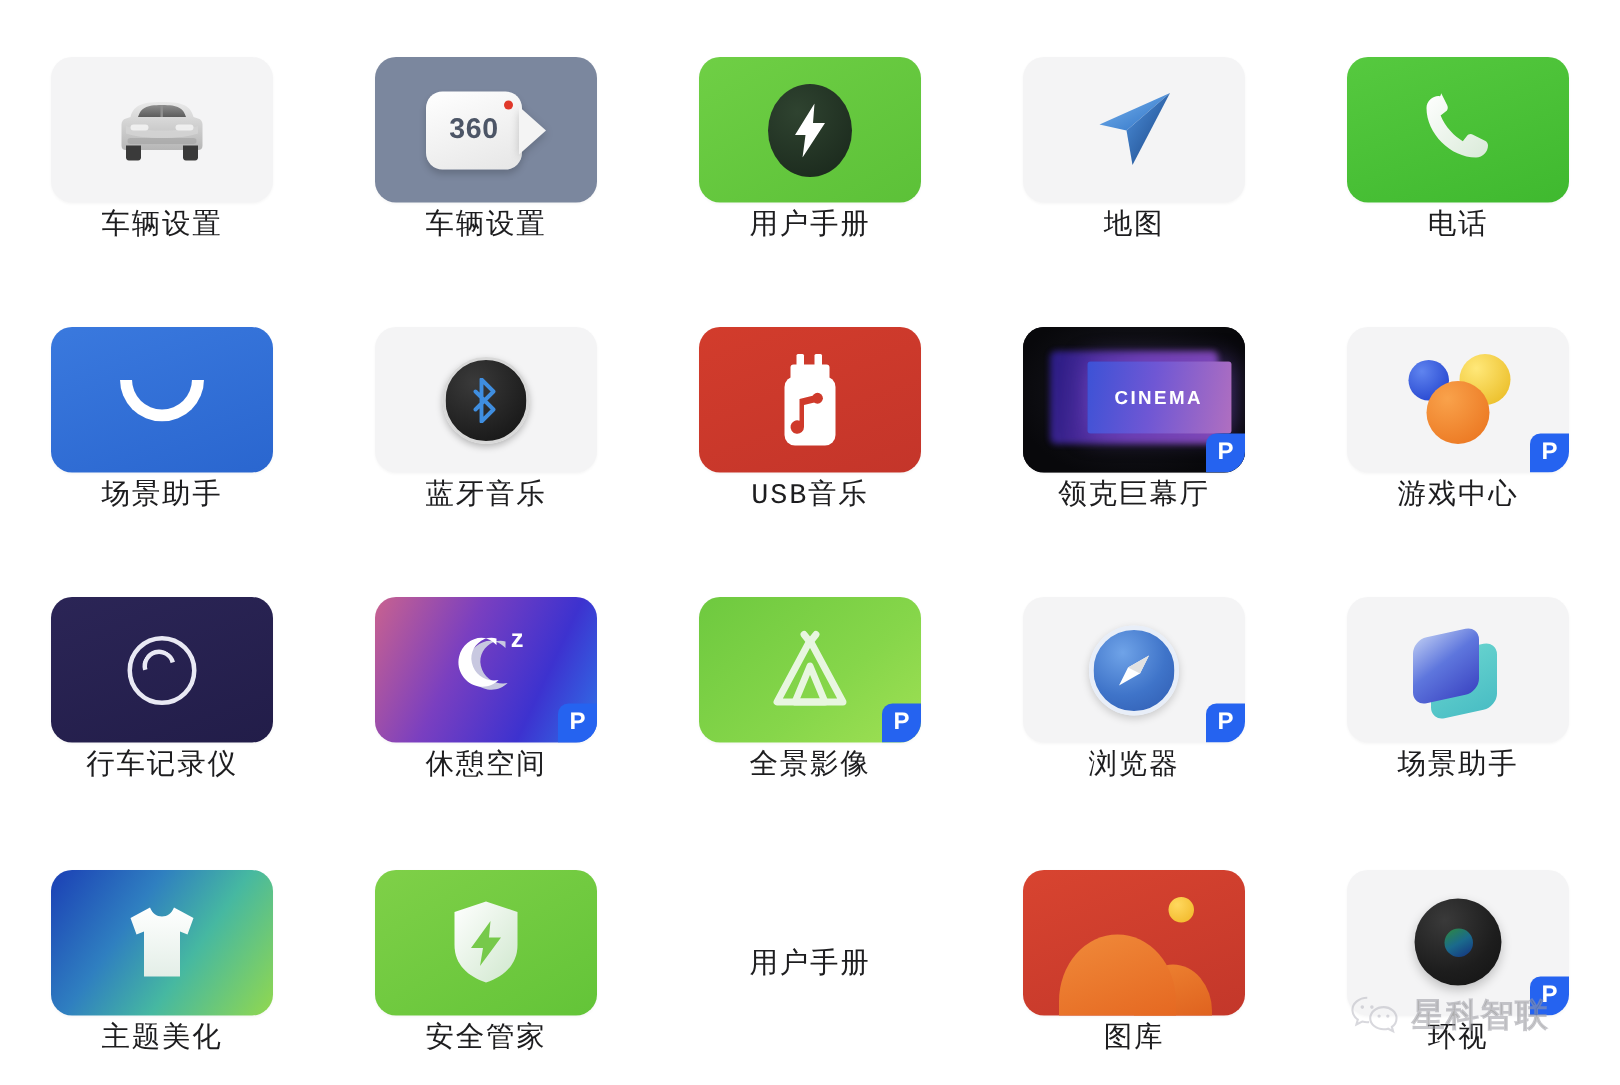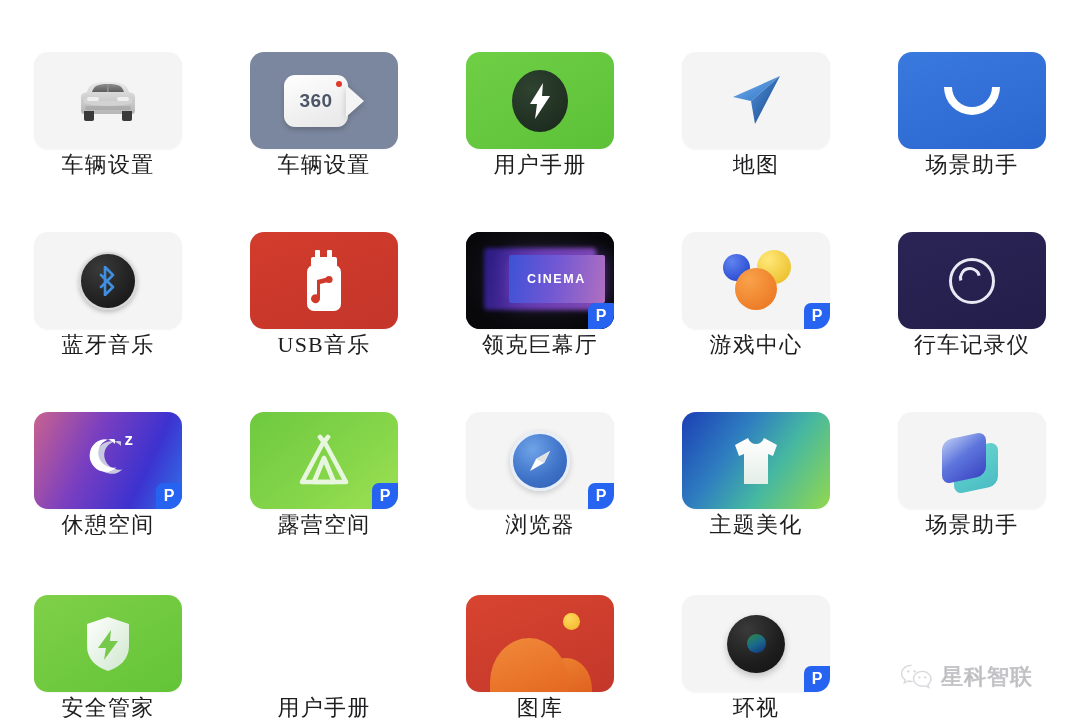--- a/index.html
+++ b/index.html
@@ -23,44 +23,44 @@
     display: grid;
     grid-template-columns: repeat(5, 216px);
     grid-template-rows: 180px 180px 180px 183px;
     align-content: start;
   }
 
   .app-cell {
     display: flex;
     flex-direction: column;
     align-items: center;
-    justify-content: flex-end;
+    justify-content: center;
     padding-top: 20px;
     box-sizing: border-box;
   }
 
   .tile {
     position: relative;
     width: 148px;
     height: 97px;
     border-radius: 14px;
     overflow: hidden;
     display: flex;
     align-items: center;
     justify-content: center;
     box-shadow: 0 1px 2px rgba(0,0,0,0.04);
   }
 
   .app-label {
     margin-top: 1px;
-    font-size: 22px;
+    font-size: 19px;
     color: #1d1d1f;
     letter-spacing: 1.2px;
     white-space: nowrap;
-    font-family: Liberation Serif, serif;
+    font-family: Liberation Mono, monospace;
   }
 
   
   .p-badge {
     position: absolute;
     right: 0;
     bottom: 0;
     width: 26px;
     height: 26px;
     background: #2563f0;
@@ -357,20 +357,34 @@
               <stop offset="1" stop-color="#17407f"></stop>
           </linearGradient>
         </defs>
         <path d="M55 5 8 26l18 4z" fill="url(#navG)"></path>
         <path d="M55 5 26 30l4 23z" fill="url(#navG2)"></path>
       </svg>
       </div>
       <div class="app-label">地图</div>
     </div>
     <div class="app-cell">
+      <div class="tile bg-greenphone">
+        <svg width="52" height="52" viewBox="0 0 52 52">
+        <defs>
+          <linearGradient id="phG" x1="0" y1="0" x2="1" y2="1">
+            <stop offset="0" stop-color="#ffffff"></stop>
+              <stop offset="1" stop-color="#d9ead8"></stop>
+          </linearGradient>
+        </defs>
+        <path d="M13 3c-4 0-8 3.5-8 8 0 17 16 33 33 33 4.5 0 8-4 8-8 0-1.5-.8-2.6-2-3.2l-8-4c-1.6-.8-3.2-.3-4.2 1l-2.6 3.3C23.6 29.8 17.6 23.8 14.4 16l3.4-2.6c1.4-1 1.8-2.7 1-4.3l-4-8C14.2 3.8 13.7 3 13 3z" fill="url(#phG)"></path>
+      </svg>
+      </div>
+      <div class="app-label">电话</div>
+    </div>
+    <div class="app-cell">
       <div class="tile bg-blue">
         <div class="store-smile"></div>
       </div>
       <div class="app-label">场景助手</div>
     </div>
     <div class="app-cell">
       <div class="tile bg-light">
         <div class="bt-circle">
         <svg width="20" height="30" viewBox="0 0 20 30">
           <path d="M7 1v28l8-8-12-12M7 29V1l8 8-12 12" fill="none" stroke="#3f8ee0" stroke-width="2.6" stroke-linejoin="round" stroke-linecap="round"></path>
@@ -438,56 +452,56 @@
       <div class="tile bg-camp">
         <svg class="tent" viewBox="0 0 60 54">
         <g fill="none" stroke="#e8f6e0" stroke-width="4.6" stroke-linejoin="round" stroke-linecap="round">
           <path d="M30 7 8 48h44z"></path>
           <path d="M30 24 20 48h20z"></path>
           <path d="M26 3l4 5 4-5"></path>
         </g>
       </svg>
         <div class="p-badge">P</div>
       </div>
-      <div class="app-label">露营空间</div>
+      <div class="app-label">全景影像</div>
     </div>
     <div class="app-cell">
       <div class="tile bg-light">
         <div class="compass">
         <svg width="44" height="44" viewBox="0 0 44 44">
           <path d="M32 12 18 20l-6 12 14-8z" fill="#ffffff"></path>
           <path d="M32 12 26 24l-8 -4z" fill="#e2e2e2"></path>
         </svg>
       </div>
         <div class="p-badge">P</div>
       </div>
       <div class="app-label">浏览器</div>
+    </div>
+    <div class="app-cell">
+      <div class="tile bg-light">
+        <div class="scene-cards">
+        <i class="scene-card-b"></i>
+        <i class="scene-card-a"></i>
+      </div>
+      </div>
+      <div class="app-label">场景助手</div>
     </div>
     <div class="app-cell">
       <div class="tile bg-theme">
         <svg class="tshirt" viewBox="0 0 54 50">
         <defs>
           <linearGradient id="tsG" x1="0" y1="0" x2="0" y2="1">
             <stop offset="0" stop-color="#ffffff"></stop>
               <stop offset="1" stop-color="#e3eee7"></stop>
           </linearGradient>
         </defs>
         <path d="M19 2 6 9l4 11 5-2v30h24V18l5 2 4-11L35 2c-1.6 4-4.4 6-8 6s-6.4-2-8-6z" fill="url(#tsG)"></path>
       </svg>
       </div>
       <div class="app-label">主题美化</div>
-    </div>
-    <div class="app-cell">
-      <div class="tile bg-light">
-        <div class="scene-cards">
-        <i class="scene-card-b"></i>
-        <i class="scene-card-a"></i>
-      </div>
-      </div>
-      <div class="app-label">场景助手</div>
     </div>
     <div class="app-cell">
       <div class="tile bg-safety">
         <svg class="shield" viewBox="0 0 46 56">
         <defs>
           <linearGradient id="shG" x1="0" y1="0" x2="1" y2="1">
             <stop offset="0" stop-color="#ffffff"></stop>
               <stop offset="1" stop-color="#cfe7cd"></stop>
           </linearGradient>
         </defs>

